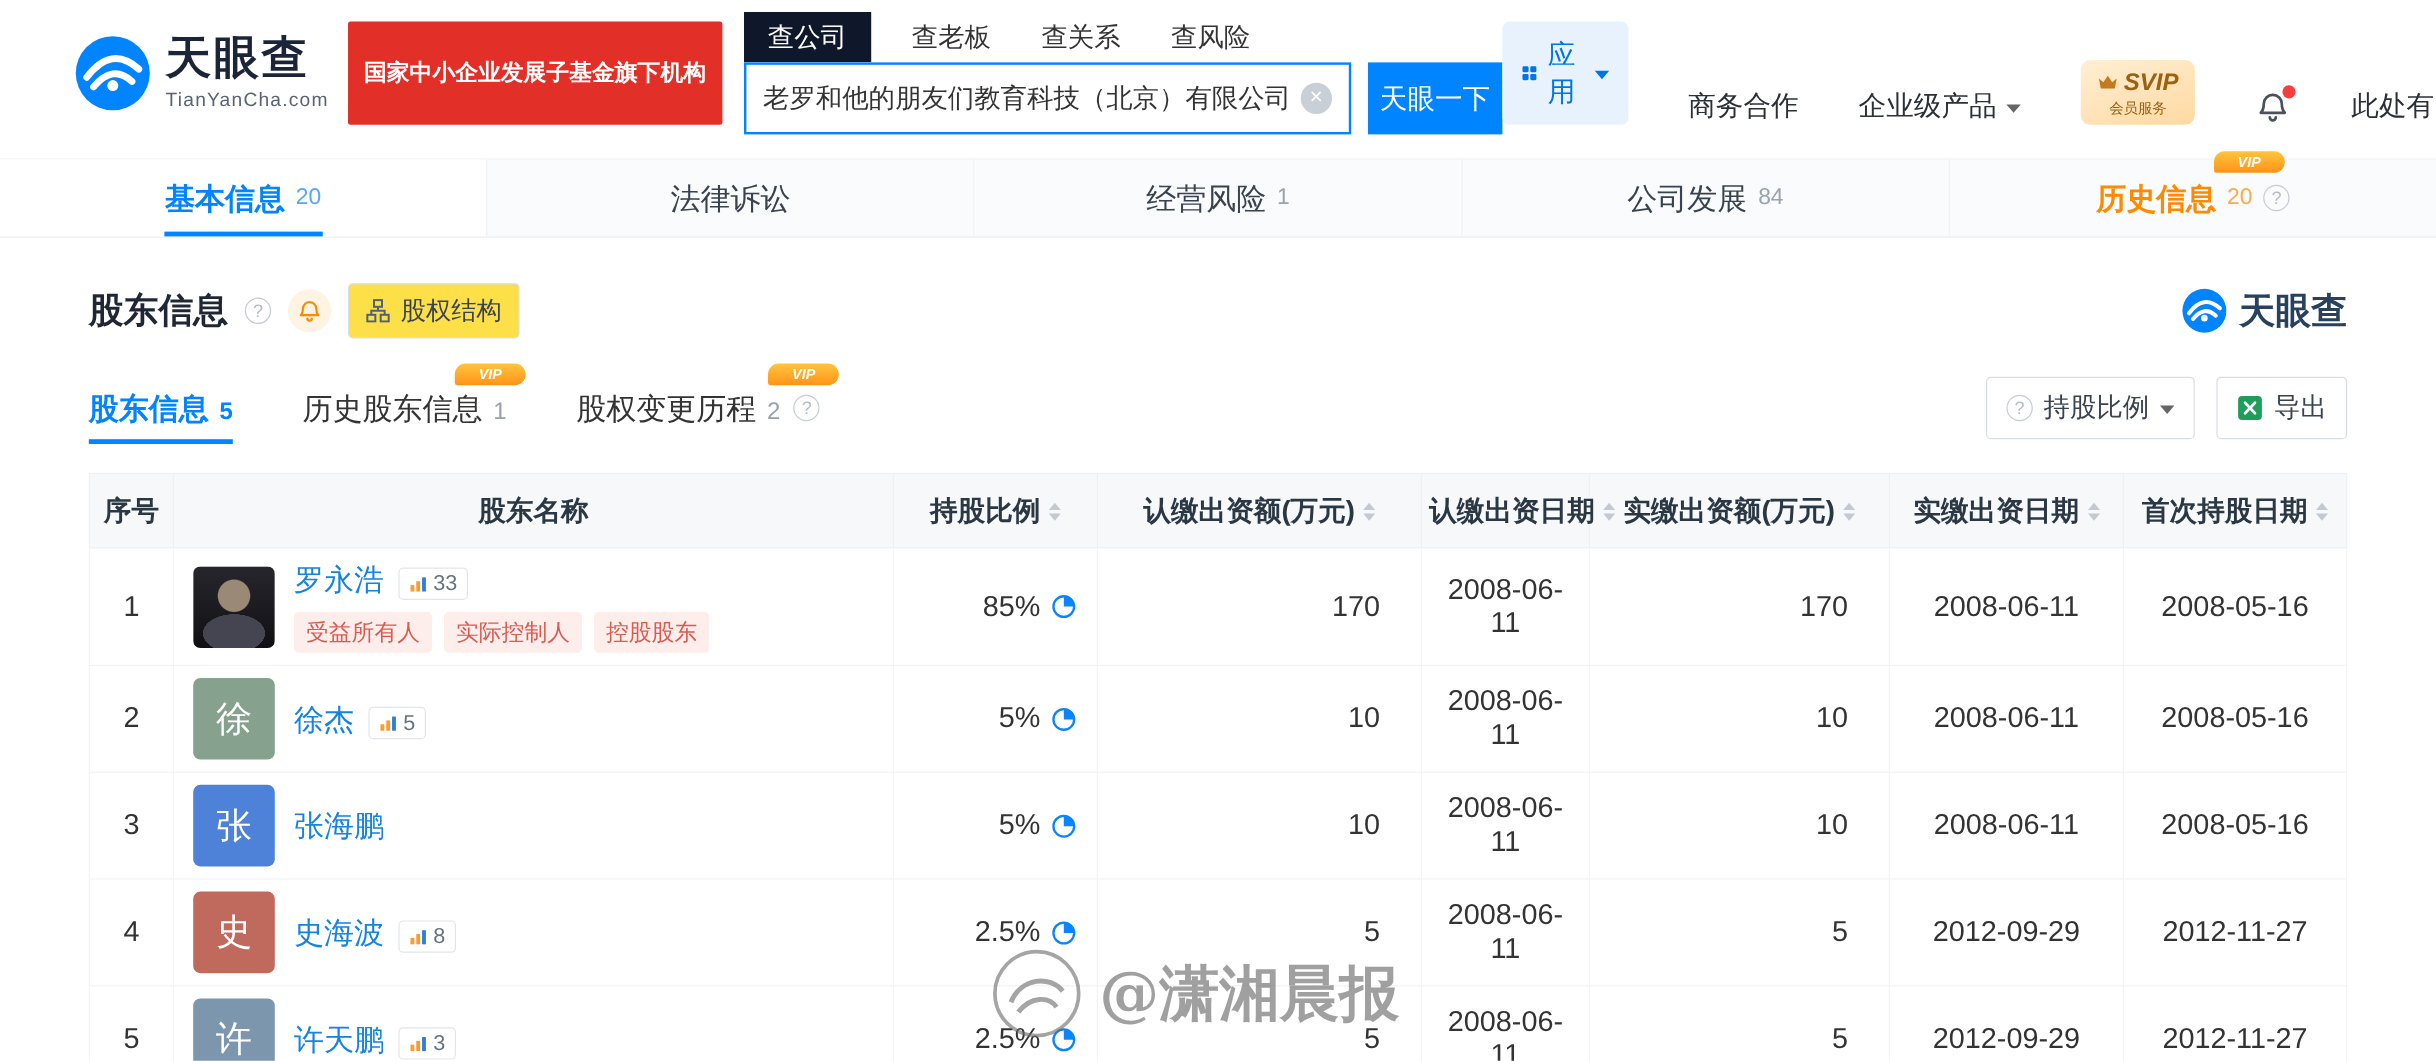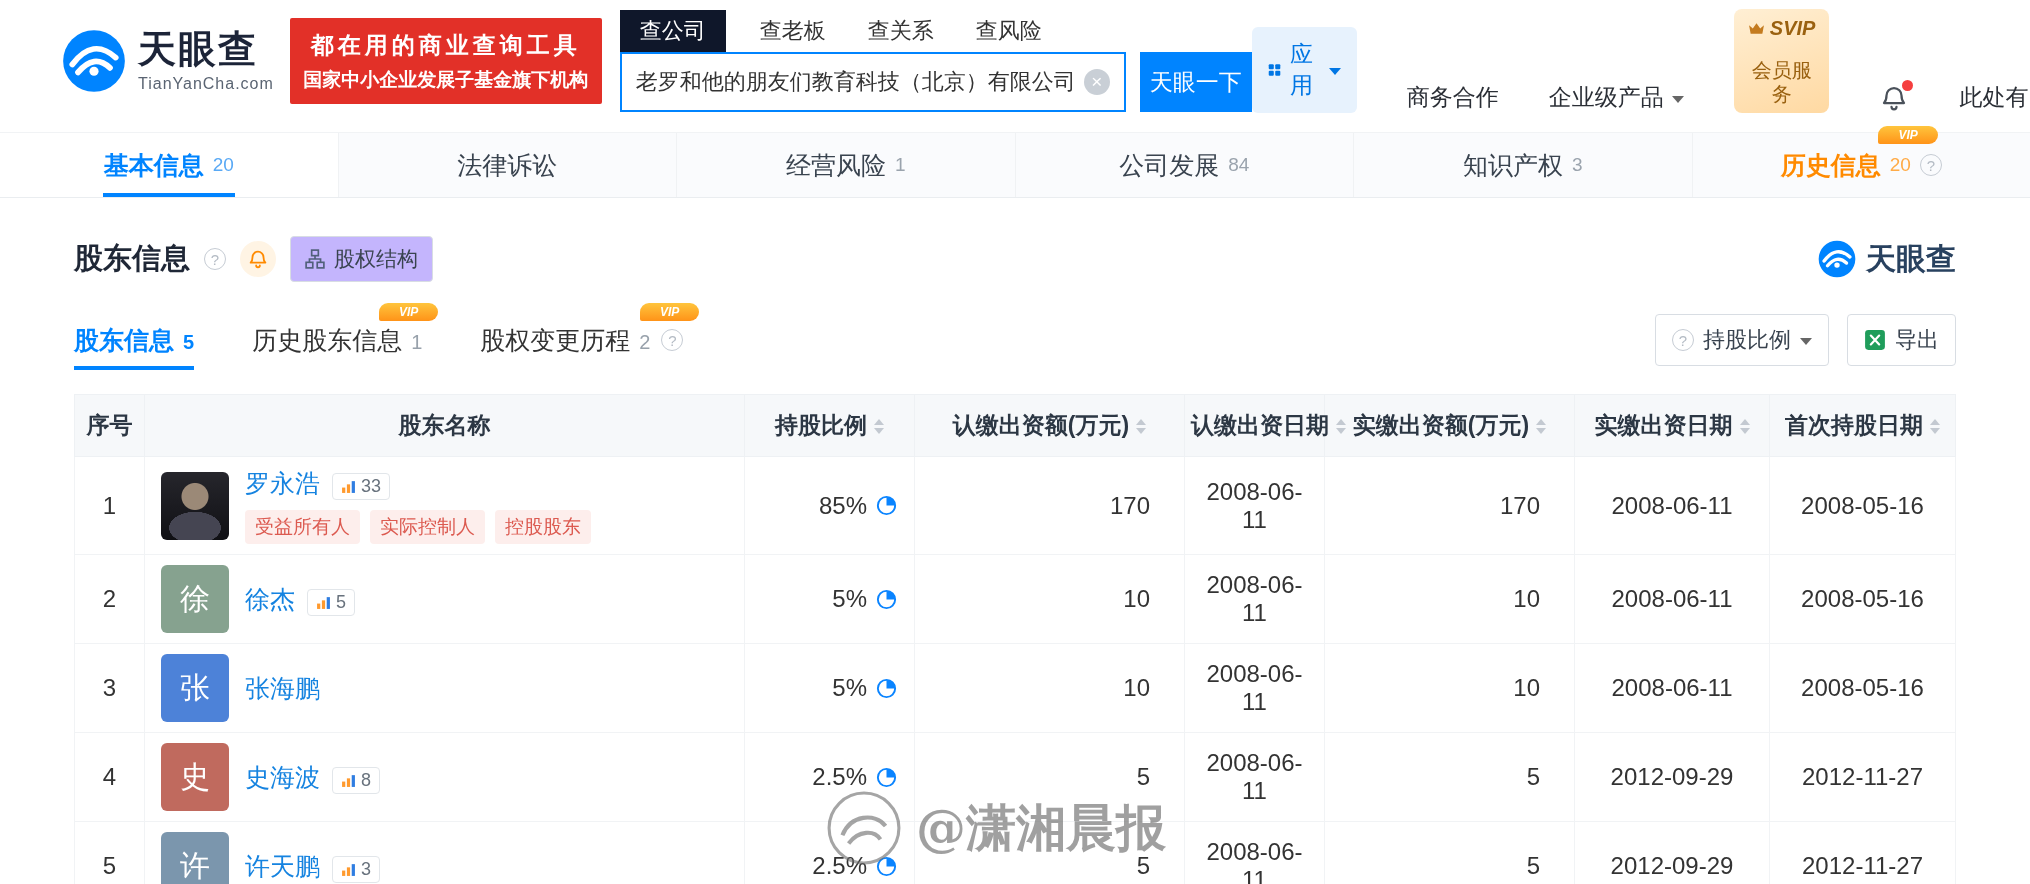--- a/index.html
+++ b/index.html
@@ -35,21 +35,21 @@
   .top-nav{margin-left:auto;display:flex;align-items:flex-end;gap:50px}
   .apps-btn{background:#e7f2fd;color:#0076e4;border-radius:6px;padding:12px 16px;
     display:flex;align-items:center;gap:9px;font-size:23px;cursor:pointer}
   .caret{width:0;height:0;border-left:6px solid transparent;border-right:6px solid transparent;
     border-top:7px solid #0076e4;margin-top:3px}
   .caret.dark{border-top-color:#666}
   .nav-item{font-size:23px;color:#2b2f36;display:flex;align-items:center;gap:8px;cursor:pointer;white-space:nowrap}
   .svip{background:linear-gradient(160deg,#ffefd4,#ffd9a2);border-radius:8px;padding:7px 14px;
     color:#9a6110;text-align:center;cursor:pointer;line-height:1.2}
   .svip-top{display:flex;align-items:center;justify-content:center;gap:5px;font-weight:bold;font-size:20px;font-style:italic}
-  .svip-bottom{font-size:20px;margin-top:18px}
+  .svip-bottom{font-size:12px;margin-top:2px}
   .bell-wrap{position:relative;cursor:pointer;display:flex}
   .red-dot{position:absolute;top:-3px;right:-4px;width:11px;height:11px;background:#f53f3f;border-radius:50%}
 
   
   .main-tabs{display:flex;height:66px;margin-top:10px;background:#fafbfd;
     border-top:1px solid #f1f3f5;border-bottom:1px solid #eaedf0}
   .mtab{flex:1;display:flex;align-items:center;justify-content:center;position:relative;
     border-right:1px solid #f0f2f4;cursor:pointer}
   .mtab:last-child{border-right:0}
   .mtab-inner{position:relative;display:flex;align-items:center;gap:9px}
@@ -71,21 +71,21 @@
     font-size:15px;display:inline-flex;align-items:center;justify-content:center;flex-shrink:0}
   .qicon::after{content:"?"}
 
   
   .content{padding:0 74px}
   .section-head{display:flex;align-items:center;margin-top:38px;gap:14px}
   .section-title{font-size:29px;font-weight:bold;color:#1f2736}
   .subscribe-bell{width:36px;height:36px;border-radius:50%;background:#fff4e4;
     display:flex;align-items:center;justify-content:center;cursor:pointer}
   .equity-btn{display:flex;align-items:center;gap:9px;border:1px solid #d8dde3;border-radius:4px;
-    padding:8px 14px;font-size:21px;color:#39434f;background:#c4b5fd;cursor:pointer;font-family:inherit}
+    padding:8px 14px;font-size:21px;color:#39434f;background:#fde047;cursor:pointer;font-family:inherit}
   .brand{margin-left:auto;display:flex;align-items:center;gap:10px}
   .brand-text{font-size:30px;font-weight:bold;color:#28415f}
 
   .subtab-row{display:flex;align-items:center;margin-top:32px}
   .subtab{position:relative;display:flex;align-items:baseline;gap:9px;margin-right:58px;
     font-size:25px;color:#333;cursor:pointer}
   .subtab .count{font-size:20px;color:#98a1ab}
   .subtab.active{color:#0084ff;font-weight:bold}
   .subtab.active .count{color:#0084ff}
   .subtab.active::after{content:"";position:absolute;bottom:-13px;left:0;right:0;height:4px;background:#0084ff}
@@ -138,21 +138,20 @@
       <path d="M14 38 Q 28 21 42 34" stroke="#fff" stroke-width="5" fill="none" stroke-linecap="round"></path>
       <circle cx="28" cy="37" r="4" fill="#fff"></circle>
     </svg>
     <div class="logo-text">
       <div class="logo-cn">天眼查</div>
       <div class="logo-en">TianYanCha.com</div>
     </div>
   </div>
 
   <div class="banner">
-    <div class="banner-l1">都在用的商业查询工具</div>
     <div class="banner-l2">国家中小企业发展子基金旗下机构</div>
   </div>
 
   <div class="search-area">
     <div class="search-tabs">
       <div class="stab active">查公司</div>
       <div class="stab">查老板</div>
       <div class="stab">查关系</div>
       <div class="stab">查风险</div>
     </div>
@@ -216,26 +215,20 @@
   <div class="mtab">
     <span class="mtab-inner">
       <span class="mtab-label">经营风险</span>
       <span class="mtab-count">1</span>
     </span>
   </div>
   <div class="mtab">
     <span class="mtab-inner">
       <span class="mtab-label">公司发展</span>
       <span class="mtab-count">84</span>
-    </span>
-  </div>
-  <div class="mtab">
-    <span class="mtab-inner">
-      <span class="mtab-label">知识产权</span>
-      <span class="mtab-count">3</span>
     </span>
   </div>
   <div class="mtab vip">
     <span class="mtab-inner">
       <span class="vip-tag">VIP</span>
       <span class="mtab-label">历史信息</span>
       <span class="mtab-count">20</span>
       <span class="qicon"></span>
     </span>
   </div>

